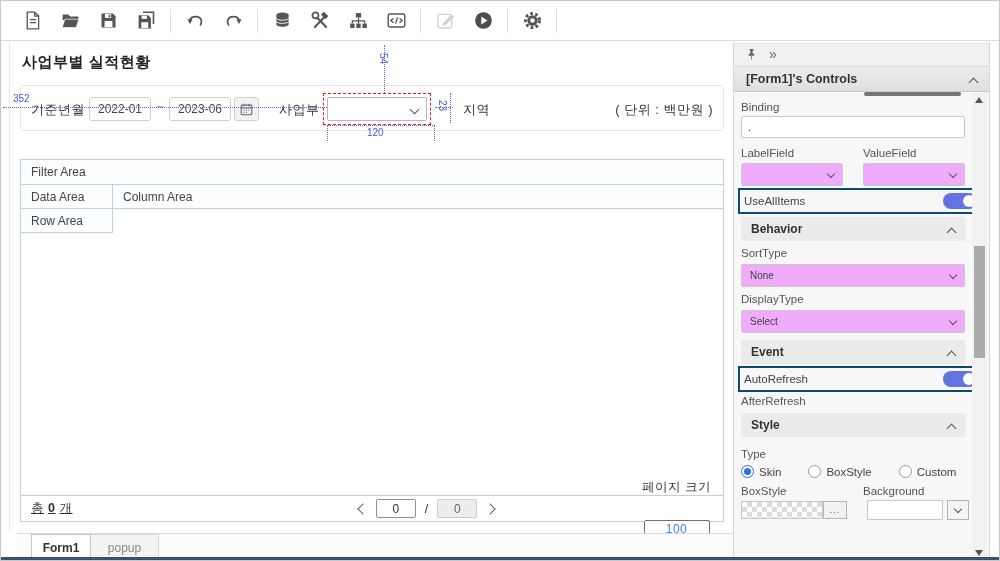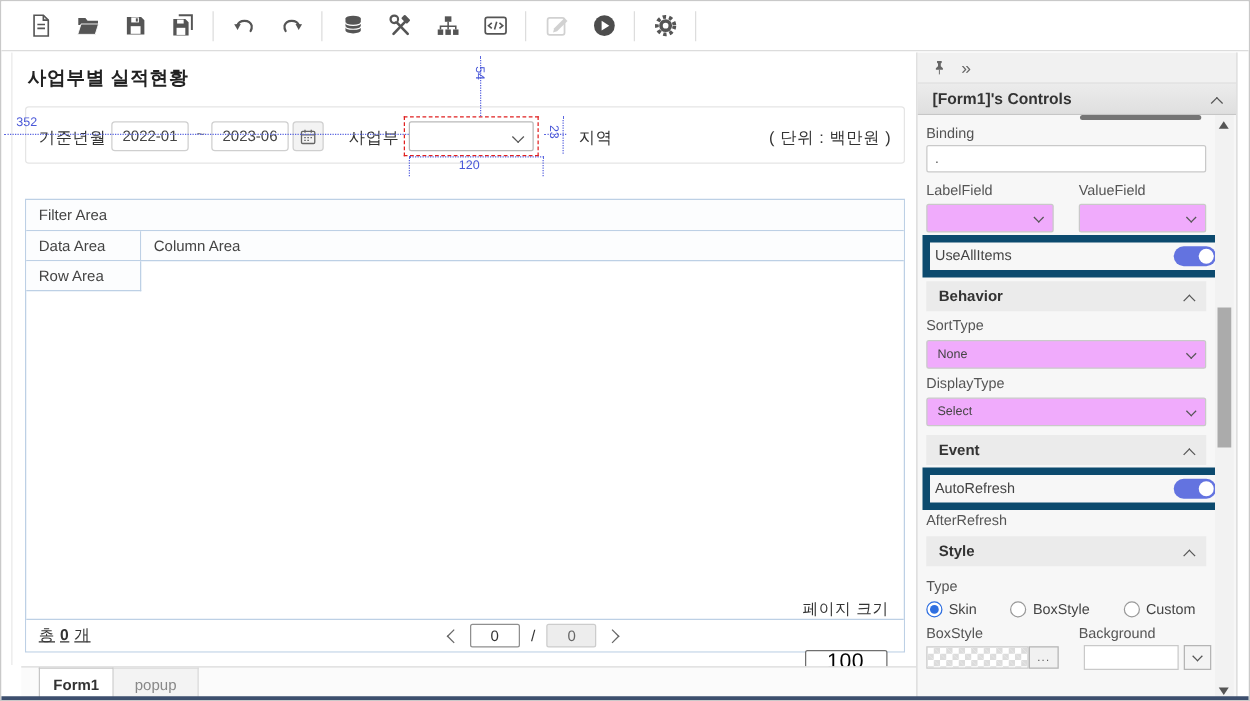--- a/index.html
+++ b/index.html
@@ -73,21 +73,21 @@
            border-right:1.5px solid #666; border-bottom:1.5px solid #666; cursor:pointer; }
   .pchev.left { transform:rotate(135deg); }
   .pchev.right { transform:rotate(-45deg); }
   .pg-input { width:40px; height:19px; border:1px solid #8f8f8f; border-radius:2px;
               display:flex; align-items:center; justify-content:center; font-size:12px;
               background:#fff; color:#333; }
   .pg-input.total { background:#ededed; border-color:#ccc; color:#666; }
   .gf-right { display:flex; align-items:center; gap:24px; padding-right:12px; letter-spacing:.5px;flex-direction:column; }
   .pg-size { width:66px; height:19px; border:1px solid #6f6f6f; border-radius:2px;
              background:#fff; display:flex; align-items:center; justify-content:center;
-             font-size:17px; color:#000000; }
+             font-size:12px; color:#3b82f6; }
 
   
   .tabbar { position:absolute; left:0; top:532px; width:731px; height:26px;
             background:#fbfbfb; border-top:1px solid #dadada; display:flex;margin-left:16px; }
   .tab { height:26px; display:flex; align-items:center; justify-content:center;
          font-size:12px; cursor:pointer; }
   .tab.active { margin-left:14px; width:60px; background:#fff; border:1px solid #c6c6c6;
                 border-bottom:none; font-weight:bold; color:#333; }
   .tab.inactive { width:68px; background:#f3f3f3; border:1px solid #dadada;
                   border-left:none; border-bottom:none; color:#888; }
@@ -110,21 +110,21 @@
   .p-label { font-size:11.5px; color:#555; }
   .p-input { height:22px; background:#fff; border:1px solid #c9c9c9; border-radius:2px;
              font-size:11px; color:#555; display:flex; align-items:center; padding-left:6px; }
   .p-select { height:23px; background:#f0abfc; border:1px solid #c9c9c9; border-radius:2px;
               display:flex; align-items:center; justify-content:space-between;
               padding:0 8px; font-size:10px; color:#444; cursor:pointer; }
   .p-select .chev { width:6px; height:6px; border-width:1.4px; margin-top:-2px; }
   .two-col { display:flex; gap:20px; }
   .col { width:110px; }
   .hl { display:flex; align-items:center; justify-content:space-between;
-        border:6px solid #0c4a6e; padding:3px 6px 3px 4px; margin:2px -20px 0 -3px;
+        border:2px solid #0c4a6e; padding:3px 6px 3px 4px; margin:2px -20px 0 -3px;
         position:relative; z-index:3; }
   .hl .p-label { font-size:11.5px; color:#444; }
   .toggle { width:34px; height:16px; border-radius:8px; background:#6373e0;
             position:relative; cursor:pointer; }
   .toggle::after { content:""; position:absolute; right:2px; top:2px; width:12px;
                    height:12px; border-radius:50%; background:#fff; }
   .sec { height:24px; background:#ebebeb; display:flex; align-items:center;
          justify-content:space-between; padding:0 10px; font-size:12px; font-weight:bold;
          color:#333; cursor:pointer; }
   .radio-row { display:flex; gap:27px; align-items:center; font-size:11.5px; color:#444; }

